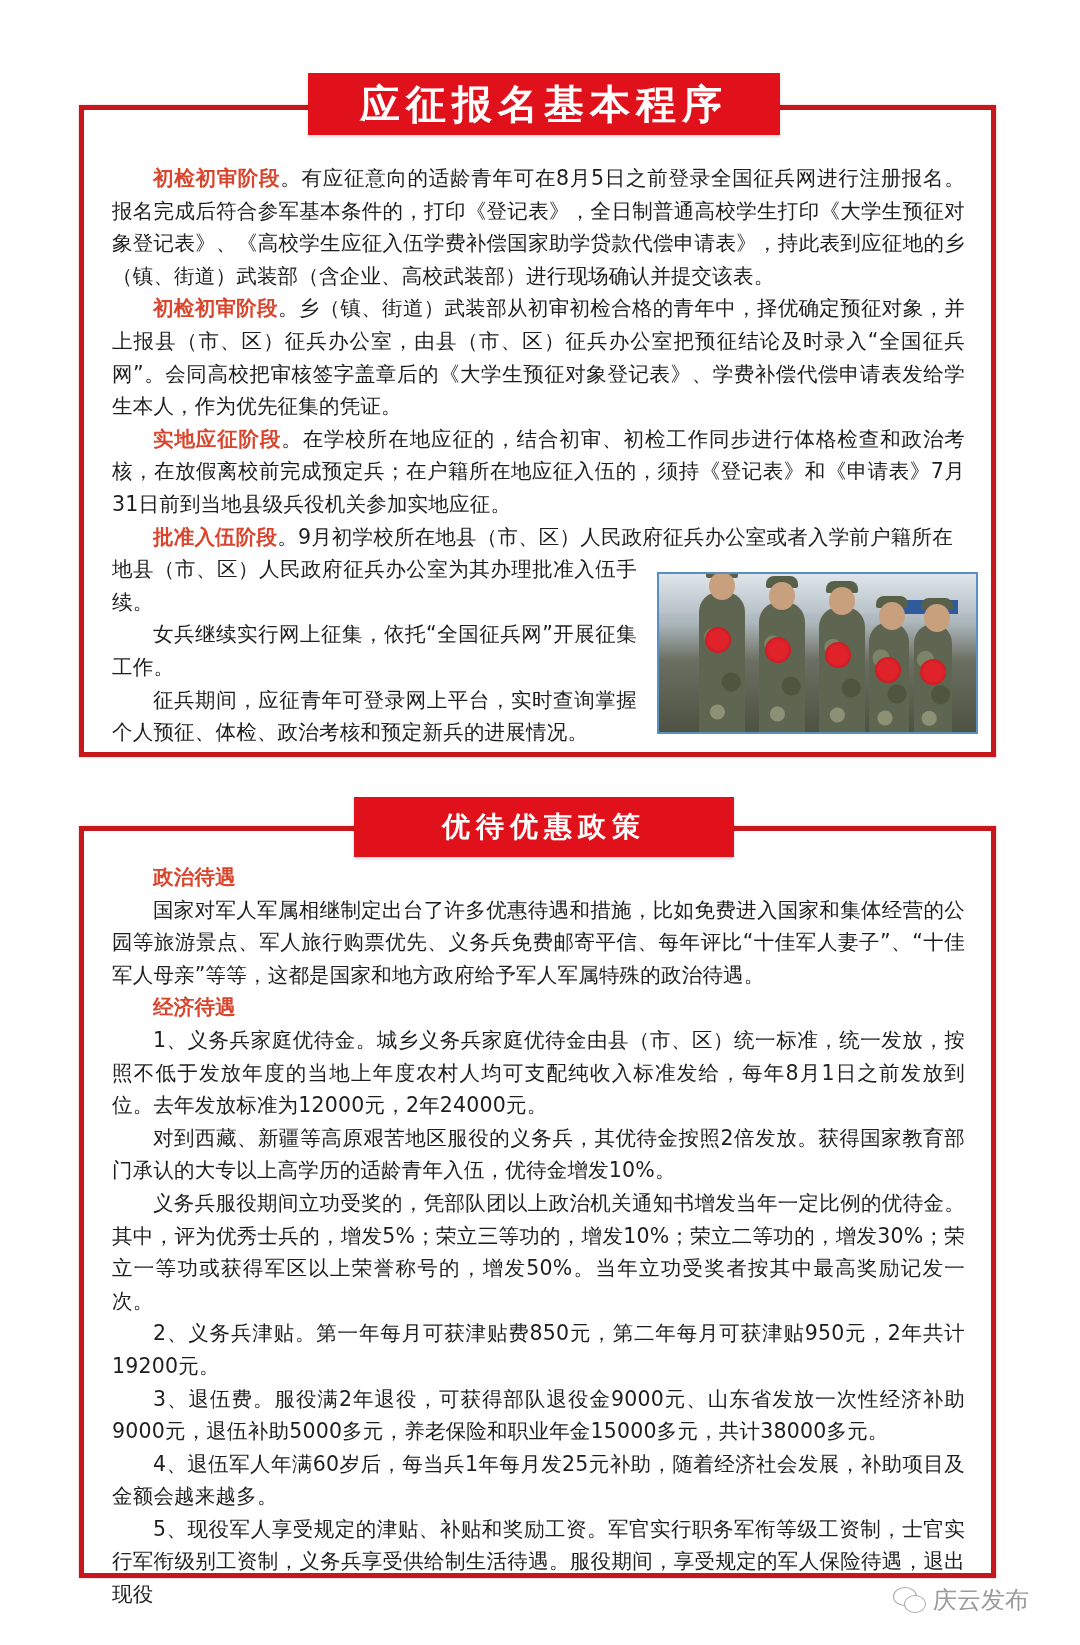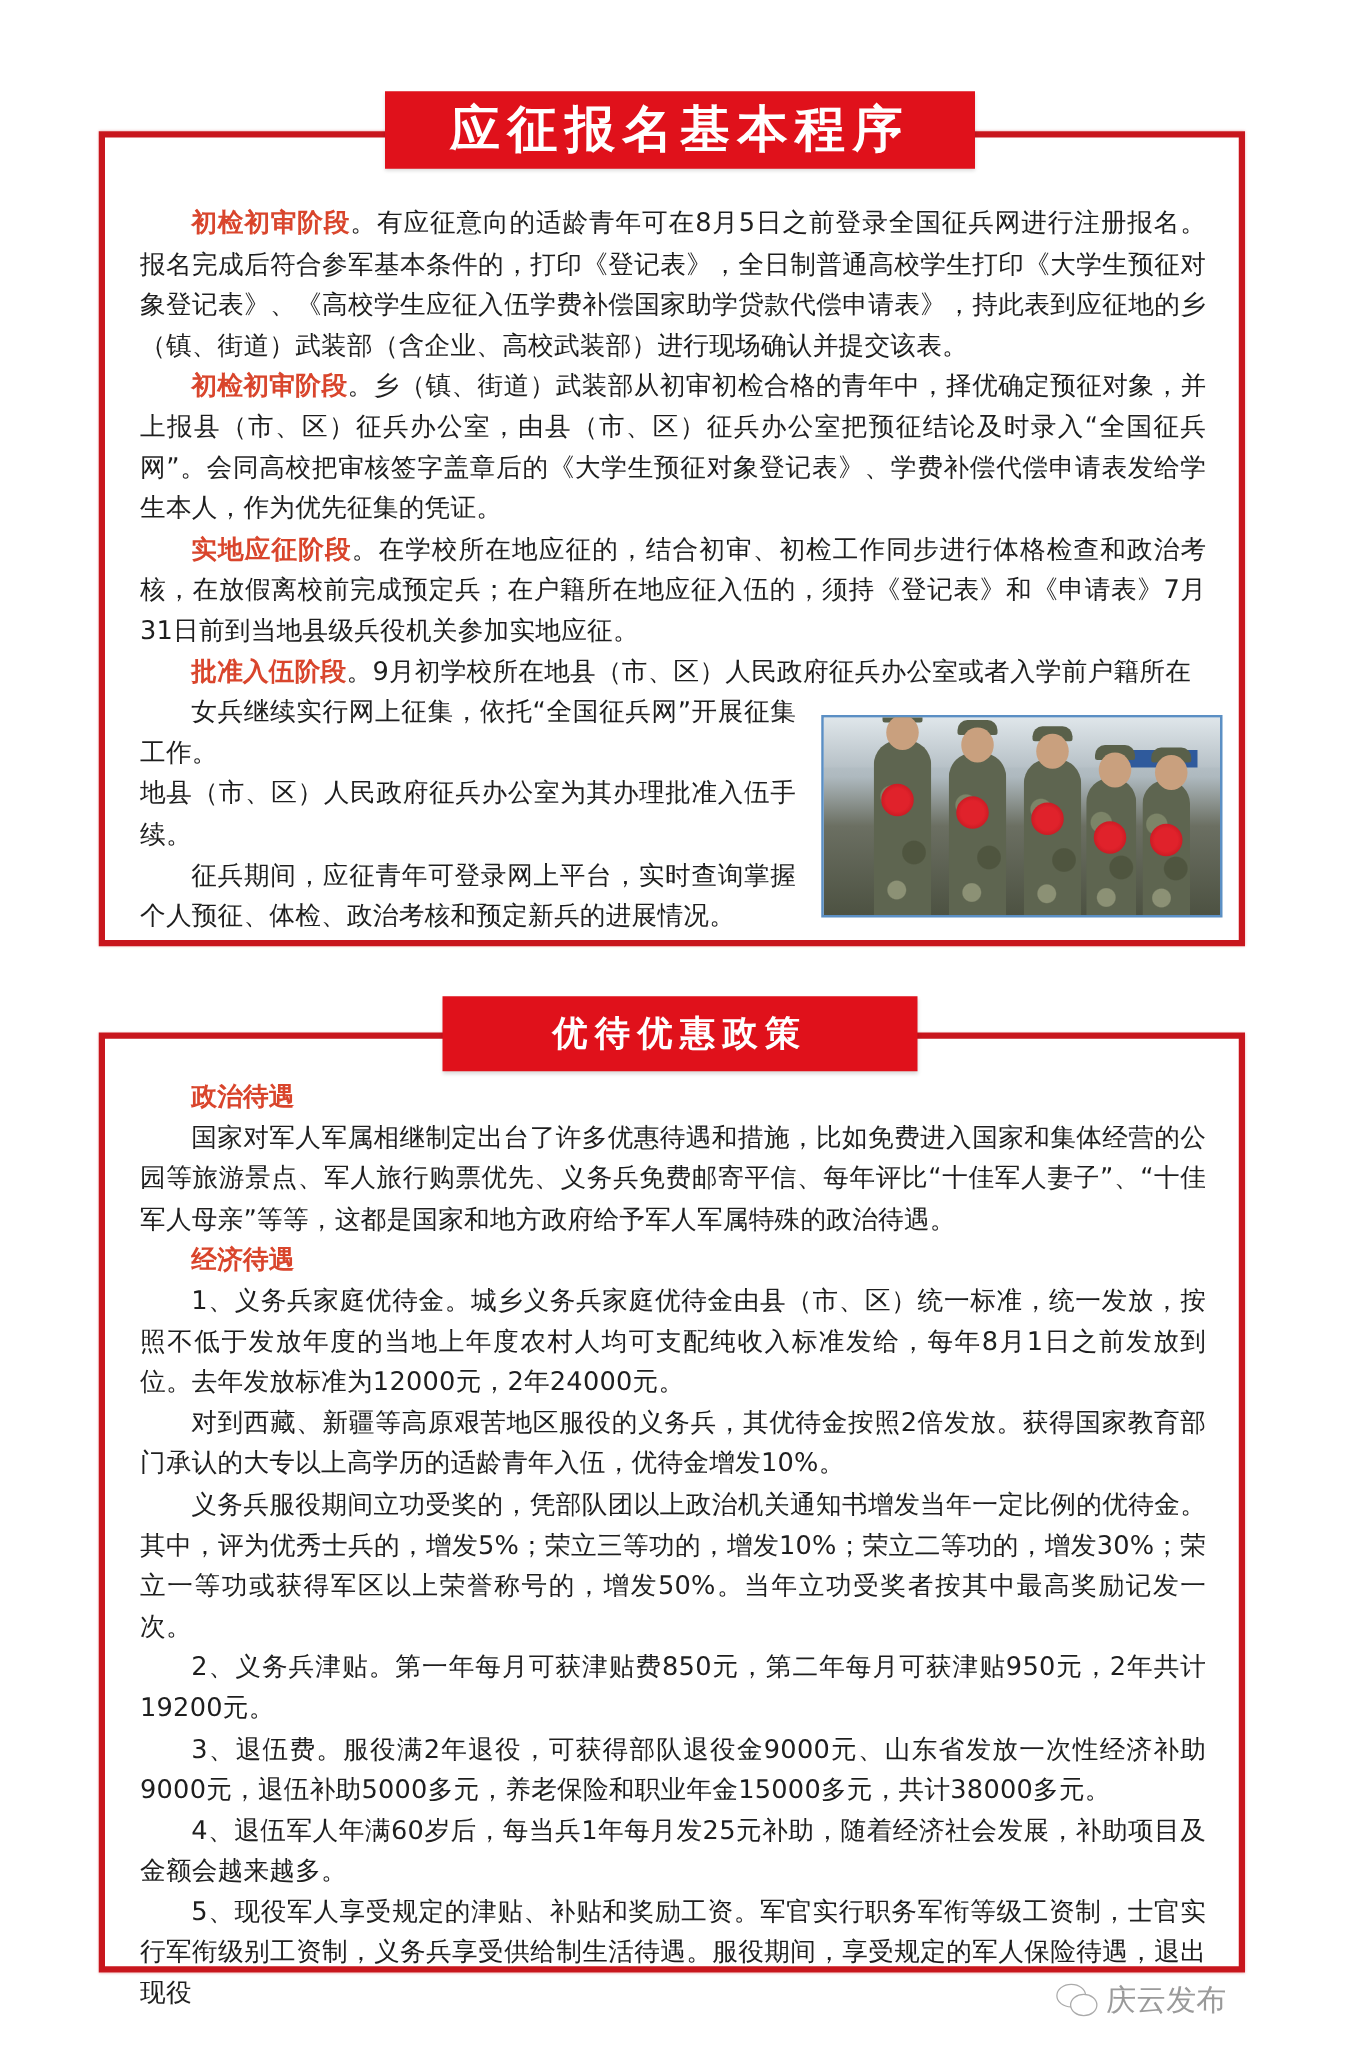--- a/index.html
+++ b/index.html
@@ -44,38 +44,38 @@
     background:
       radial-gradient(circle at 30% 30%, #7c8468 8px, transparent 9px),
       radial-gradient(circle at 70% 60%, #4f553f 9px, transparent 10px),
       radial-gradient(circle at 40% 80%, #8c9175 7px, transparent 8px),
       #5e6550; }
   .soldier .head { position:absolute; top:-20px; left:10px; width:26px; height:28px; border-radius:50%; background:#c9a07e; }
   .soldier .cap { position:absolute; top:-26px; left:7px; width:32px; height:12px; border-radius:8px 8px 2px 2px; background:#59604a; }
   .soldier .flower { position:absolute; top:35px; left:6px; width:26px; height:26px; border-radius:50%;
     background:radial-gradient(circle,#e0222b 50%,#b0121a 100%); }
   .watermark {
-    position:absolute; left:845px; top:1584px; font-size:24px; color:#9a9a9a;
+    position:absolute; left:893px; top:1584px; font-size:24px; color:#9a9a9a;
     display:flex; align-items:center; gap:6px;
   }
   .wm-icon { width:34px; height:26px; position:relative; }
   .wm-icon .b1 { position:absolute; left:0; top:0; width:22px; height:17px; border:1.5px solid #aaa; border-radius:50%; }
   .wm-icon .b2 { position:absolute; left:11px; top:8px; width:20px; height:16px; border:1.5px solid #aaa; border-radius:50%; background:#fff; }
 </style>
 </head>
 <body>
 
 <div class="frame" id="frame1">
   <div class="content">
     <p class="p"><span class="lead">初检初审阶段</span><span>。有应征意向的适龄青年可在8月5日之前登录全国征兵网进行注册报名。报名完成后符合参军基本条件的，打印《登记表》，全日制普通高校学生打印《大学生预征对象登记表》、《高校学生应征入伍学费补偿国家助学贷款代偿申请表》，持此表到应征地的乡（镇、街道）武装部（含企业、高校武装部）进行现场确认并提交该表。</span></p>
     <p class="p"><span class="lead">初检初审阶段</span><span>。乡（镇、街道）武装部从初审初检合格的青年中，择优确定预征对象，并上报县（市、区）征兵办公室，由县（市、区）征兵办公室把预征结论及时录入“全国征兵网”。会同高校把审核签字盖章后的《大学生预征对象登记表》、学费补偿代偿申请表发给学生本人，作为优先征集的凭证。</span></p>
     <p class="p"><span class="lead">实地应征阶段</span><span>。在学校所在地应征的，结合初审、初检工作同步进行体格检查和政治考核，在放假离校前完成预定兵；在户籍所在地应征入伍的，须持《登记表》和《申请表》7月31日前到当地县级兵役机关参加实地应征。</span></p>
     <p class="p"><span class="lead">批准入伍阶段</span><span>。9月初学校所在地县（市、区）人民政府征兵办公室或者入学前户籍所在</span></p>
+    <p class="p noindent wrap-narrow">地县（市、区）人民政府征兵办公室为其办理批准入伍手续。</p>
     <p class="p wrap-narrow">女兵继续实行网上征集，依托“全国征兵网”开展征集工作。</p>
-    <p class="p noindent wrap-narrow">地县（市、区）人民政府征兵办公室为其办理批准入伍手续。</p>
     <p class="p wrap-narrow">征兵期间，应征青年可登录网上平台，实时查询掌握个人预征、体检、政治考核和预定新兵的进展情况。</p>
   </div>
   <div class="photo" title="新兵佩戴红花列队出发">
     <div class="canopy"></div>
     <div class="sign"></div>
     <div class="soldier" style="left:40px;height:150px;">
         <div class="cap"></div>
         <div class="head"></div>
         <div class="flower"></div>
       </div>

